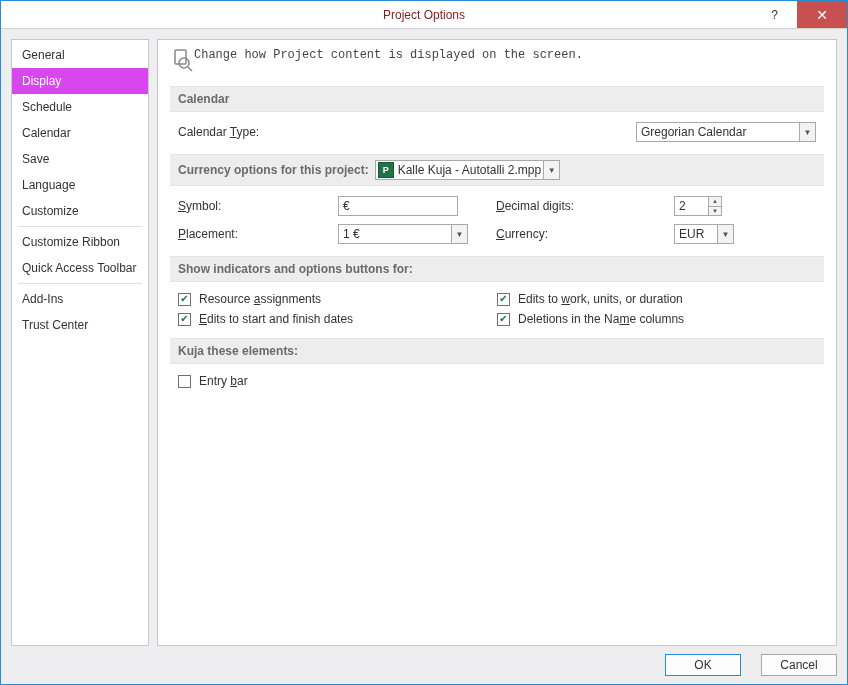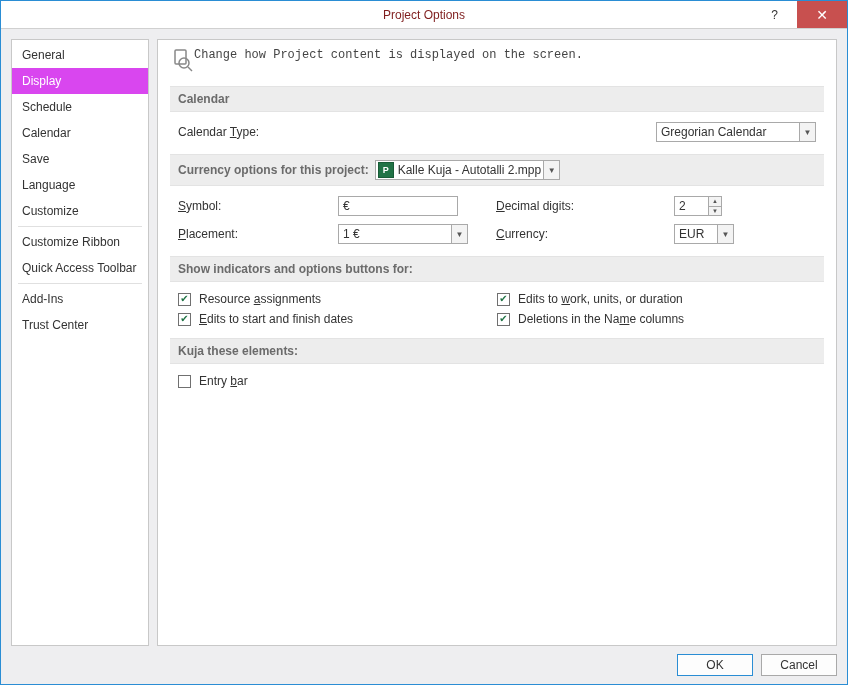--- a/index.html
+++ b/index.html
@@ -187,21 +187,21 @@
     border:1px solid #185c37;
   }
   .section-header .project-dd {
     display:flex;align-items:center;gap:4px;
     border:1px solid #a9a9a9;background:#fff;
     height:20px;padding:0 18px 0 2px;position:relative;
     font-weight:normal;color:#333;
   }
   .section-header .project-dd .dropdown-arrow { right:0; }
   .buttons-row {
-    display:flex; justify-content:flex-end; gap:8px;
+    display:flex; justify-content:flex-end; gap:20px;
     padding-top: 8px;
   }
   .btn {
     min-width: 76px; height: 22px;
     border: 1px solid #a9a9a9;
     background: #fdfdfd;
     display:flex;align-items:center;justify-content:center;
     font-size:12px;color:#333;cursor:pointer;
   }
   .btn.primary { border-color: #2a8dd4; }
@@ -250,21 +250,21 @@
             </svg>
           </span>
           <span class="header-text">Change how Project content is displayed on the screen.</span>
         </div>
 
         <div class="section-header">
           <span>Calendar</span>
         </div>
         <div class="row-inline">
           <span class="lbl">Calendar <span class="u">T</span>ype:</span>
-          <div class="dropdown" style="width:160px">
+          <div class="dropdown" style="width:180px">
             <span>Gregorian Calendar</span>
             <span class="dropdown-arrow">▼</span>
           </div>
         </div>
 
         <div class="section-header">
           <span>Currency options for this project:</span>
           <div class="project-dd">
             <span class="project-icon">P</span>
             <span>Kalle Kuja - Autotalli 2.mpp</span>

